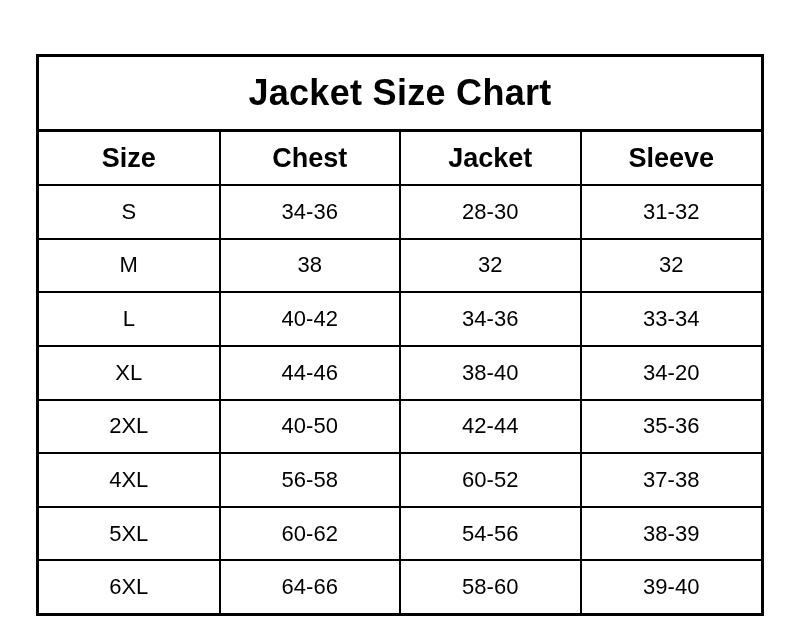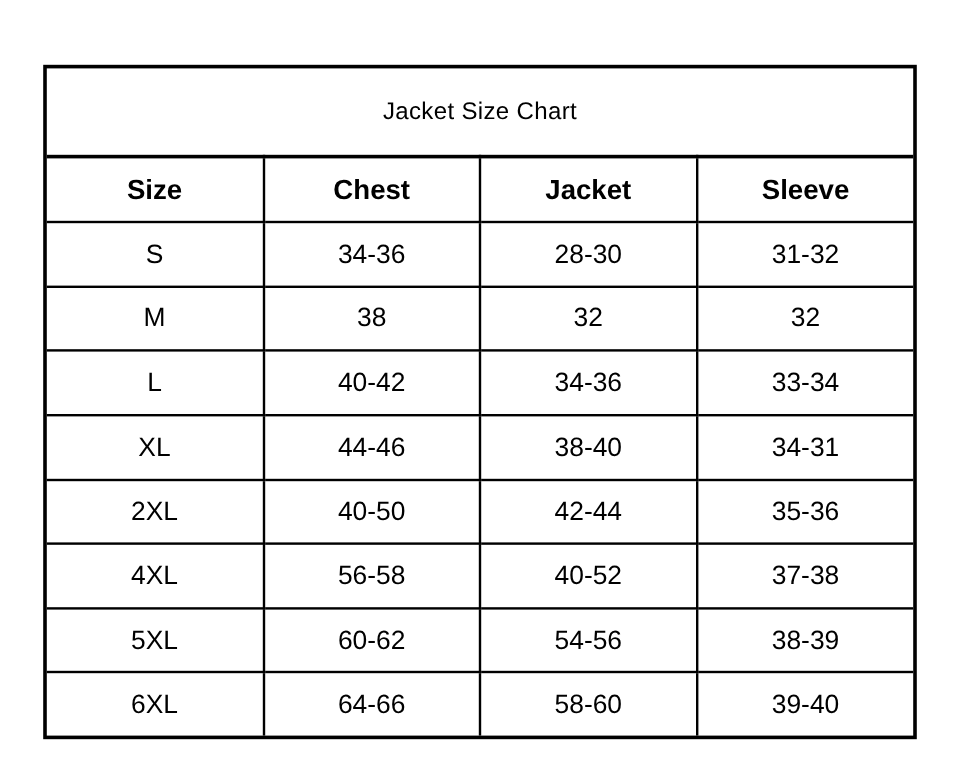--- a/index.html
+++ b/index.html
@@ -36,27 +36,27 @@
     border: 2px solid #000000;
     text-align: center;
     vertical-align: middle;
     padding: 0;
   }
   table.size-chart tr.title-row td {
     border-top: none;
     border-left: none;
     border-right: none;
     border-bottom: 3px solid #000000;
-    font-size: 20px;
-    font-weight: normal;
+    font-size: 36px;
+    font-weight: bold;
     height: 72px;
     letter-spacing: 0.3px;
   }
   table.size-chart tr.header-row th {
-    font-size: 23px;
+    font-size: 27px;
     font-weight: bold;
     height: 52px;
   }
   table.size-chart tr.header-row th:first-child {
     border-left: none;
   }
   table.size-chart tr.header-row th:last-child {
     border-right: none;
   }
   table.size-chart tbody tr td {
@@ -107,32 +107,32 @@
       <tr>
         <td>L</td>
         <td>40-42</td>
         <td>34-36</td>
         <td>33-34</td>
       </tr>
       <tr>
         <td>XL</td>
         <td>44-46</td>
         <td>38-40</td>
-        <td>34-31</td>
+        <td>34-20</td>
       </tr>
       <tr>
         <td>2XL</td>
         <td>40-50</td>
         <td>42-44</td>
         <td>35-36</td>
       </tr>
       <tr>
         <td>4XL</td>
         <td>56-58</td>
-        <td>40-52</td>
+        <td>60-52</td>
         <td>37-38</td>
       </tr>
       <tr>
         <td>5XL</td>
         <td>60-62</td>
         <td>54-56</td>
         <td>38-39</td>
       </tr>
       <tr>
         <td>6XL</td>

